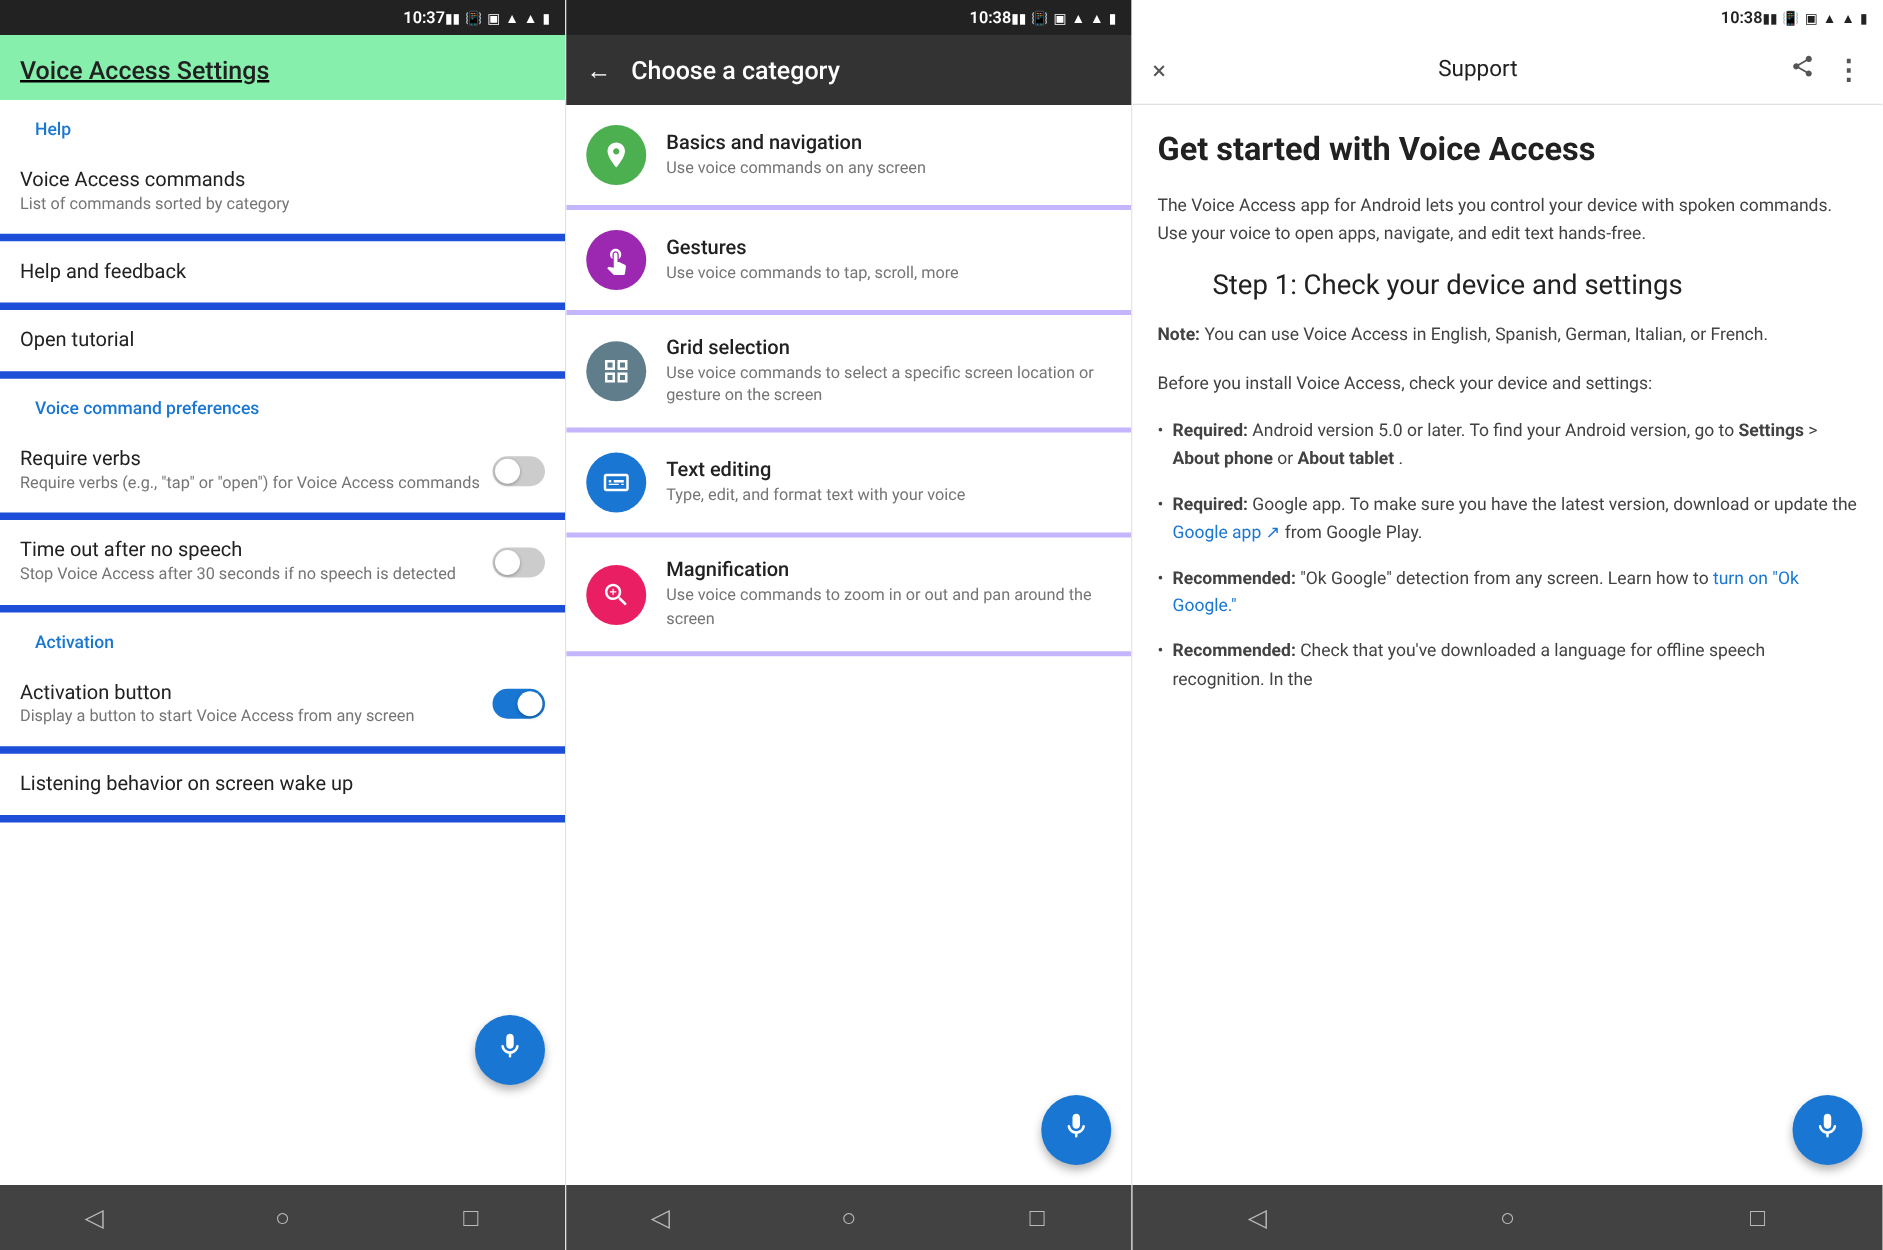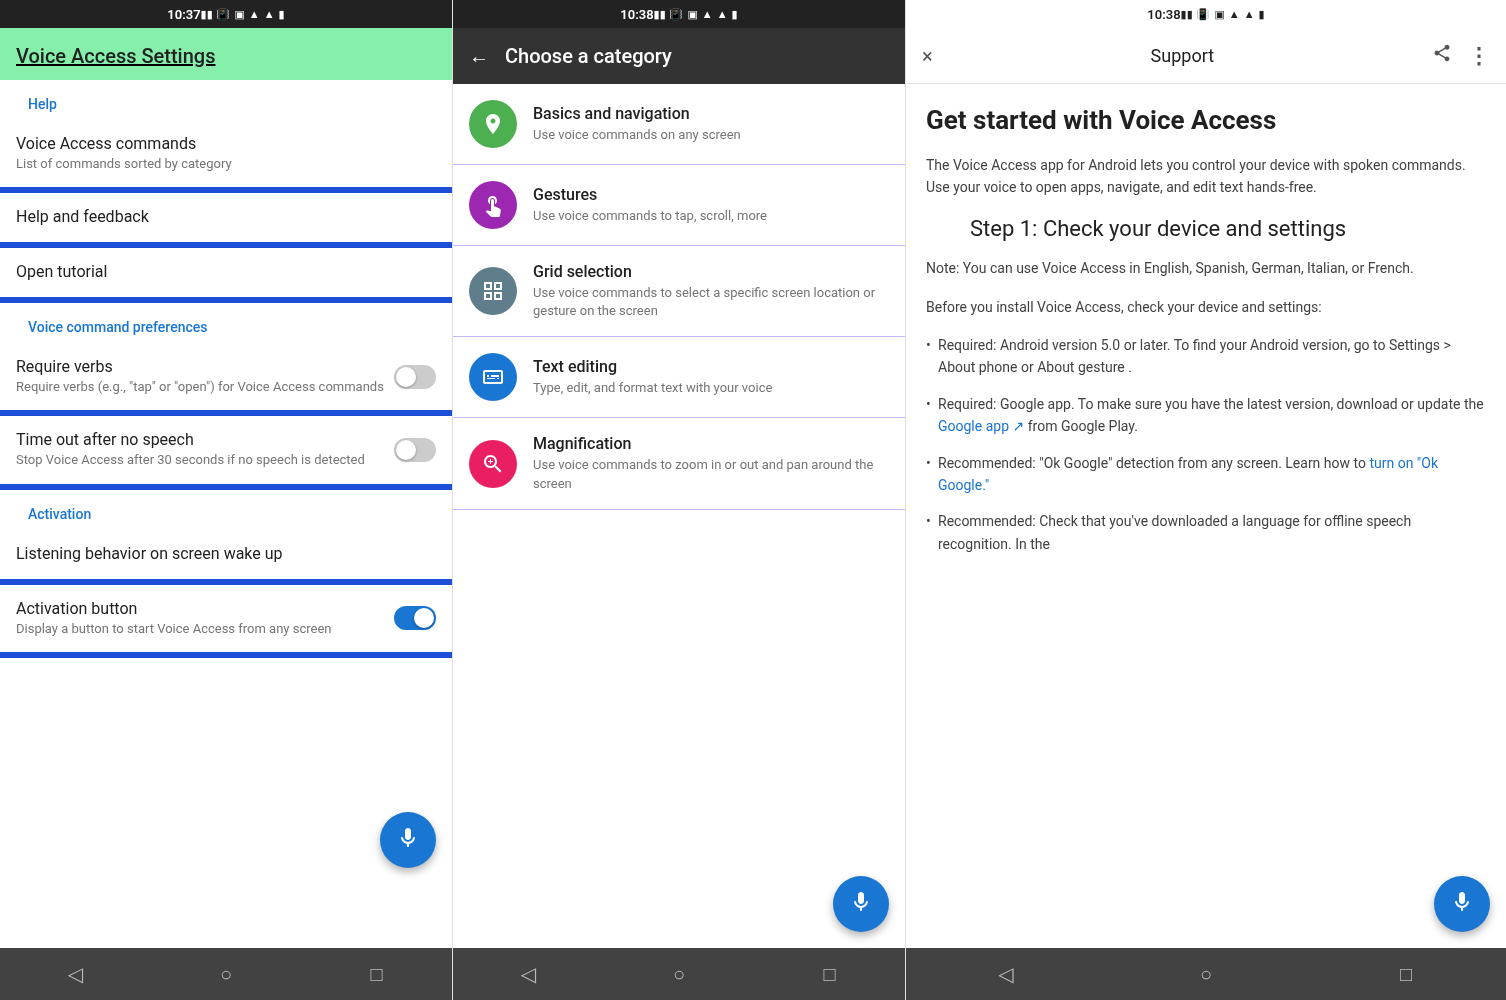--- a/index.html
+++ b/index.html
@@ -44,21 +44,21 @@
       background: #fff;
       flex-shrink: 0;
     }
 
     
     .status-bar {
       height: 28px;
       background: #222;
       display: flex;
       align-items: center;
-      justify-content: center;
+      justify-content: flex-end;
       padding: 0 12px;
       flex-shrink: 0;
     }
     .status-bar.light {
       background: #fff;
     }
     .status-time {
       color: #fff;
       font-size: 13px;
       font-weight: 600;
@@ -234,21 +234,21 @@
 
     
     .category-list {
       flex: 1;
       overflow-y: auto;
     }
     .category-item {
       display: flex;
       align-items: center;
       padding: 16px;
-      border-bottom: 1px solid #c4b5fd;
+      border-bottom: 4px solid #c4b5fd;
       cursor: pointer;
     }
     .category-icon {
       width: 48px;
       height: 48px;
       border-radius: 50%;
       display: flex;
       align-items: center;
       justify-content: center;
       flex-shrink: 0;
@@ -330,21 +330,21 @@
     .support-content ul li::before {
       content: '•';
       position: absolute;
       left: 0;
       color: #424242;
     }
     .support-content .link {
       color: #1976d2;
     }
     .support-content strong {
-      font-weight: 400;
+      font-weight: 700;
     }
 
     .panel-container {
       position: relative;
     }
   </style>
 </head>
 <body>
 
 <div class="panel1 panel-container">
@@ -409,31 +409,31 @@
         </div>
         <div class="toggle off">
           <div class="toggle-thumb"></div>
         </div>
       </div>
 
       <div class="section-header">Activation</div>
 
       <div class="settings-item">
         <div class="item-text">
-          <div class="item-title">Listening behavior on screen wake up</div>
+          <div class="item-title">Activation button</div>
+          <div class="item-subtitle">Display a button to start Voice Access from any screen</div>
+        </div>
+        <div class="toggle on-blue">
+          <div class="toggle-thumb"></div>
         </div>
       </div>
 
       <div class="settings-item">
         <div class="item-text">
-          <div class="item-title">Activation button</div>
-          <div class="item-subtitle">Display a button to start Voice Access from any screen</div>
-        </div>
-        <div class="toggle on-blue">
-          <div class="toggle-thumb"></div>
+          <div class="item-title">Listening behavior on screen wake up</div>
         </div>
       </div>
 
     </div>
 
     <div class="fab" style="bottom: 80px; right: 16px;">
       <span class="fab-icon">
         <svg width="24" height="24" viewBox="0 0 24 24" fill="white">
           <path d="M12 14c1.66 0 3-1.34 3-3V5c0-1.66-1.34-3-3-3S9 3.34 9 5v6c0 1.66 1.34 3 3 3zm5.91-3c-.49 0-.9.36-.98.85C16.52 14.2 14.47 16 12 16s-4.52-1.8-4.93-4.15c-.08-.49-.49-.85-.98-.85-.61 0-1.09.54-1 1.14.49 3 2.89 5.35 5.91 5.78V20c0 .55.45 1 1 1s1-.45 1-1v-2.08c3.02-.43 5.42-2.78 5.91-5.78.1-.6-.39-1.14-1-1.14z"></path>
         </svg>
@@ -593,21 +593,21 @@
     <p>Before you install Voice Access, check your device and settings:</p>
 
     <ul>
       <li>
         <strong>Required:</strong>
         <span> Android version 5.0 or later. To find your Android version, go to </span>
         <strong>Settings</strong>
         <span> &gt; </span>
         <strong>About phone</strong>
         <span> or </span>
-        <strong>About gesture</strong>
+        <strong>About tablet</strong>
         <span>.</span>
       </li>
       <li>
         <strong>Required:</strong>
         <span> Google app. To make sure you have the latest version, download or update the </span>
         <span class="link">Google app ↗</span>
         <span> from Google Play.</span>
       </li>
       <li>
         <strong>Recommended:</strong>

